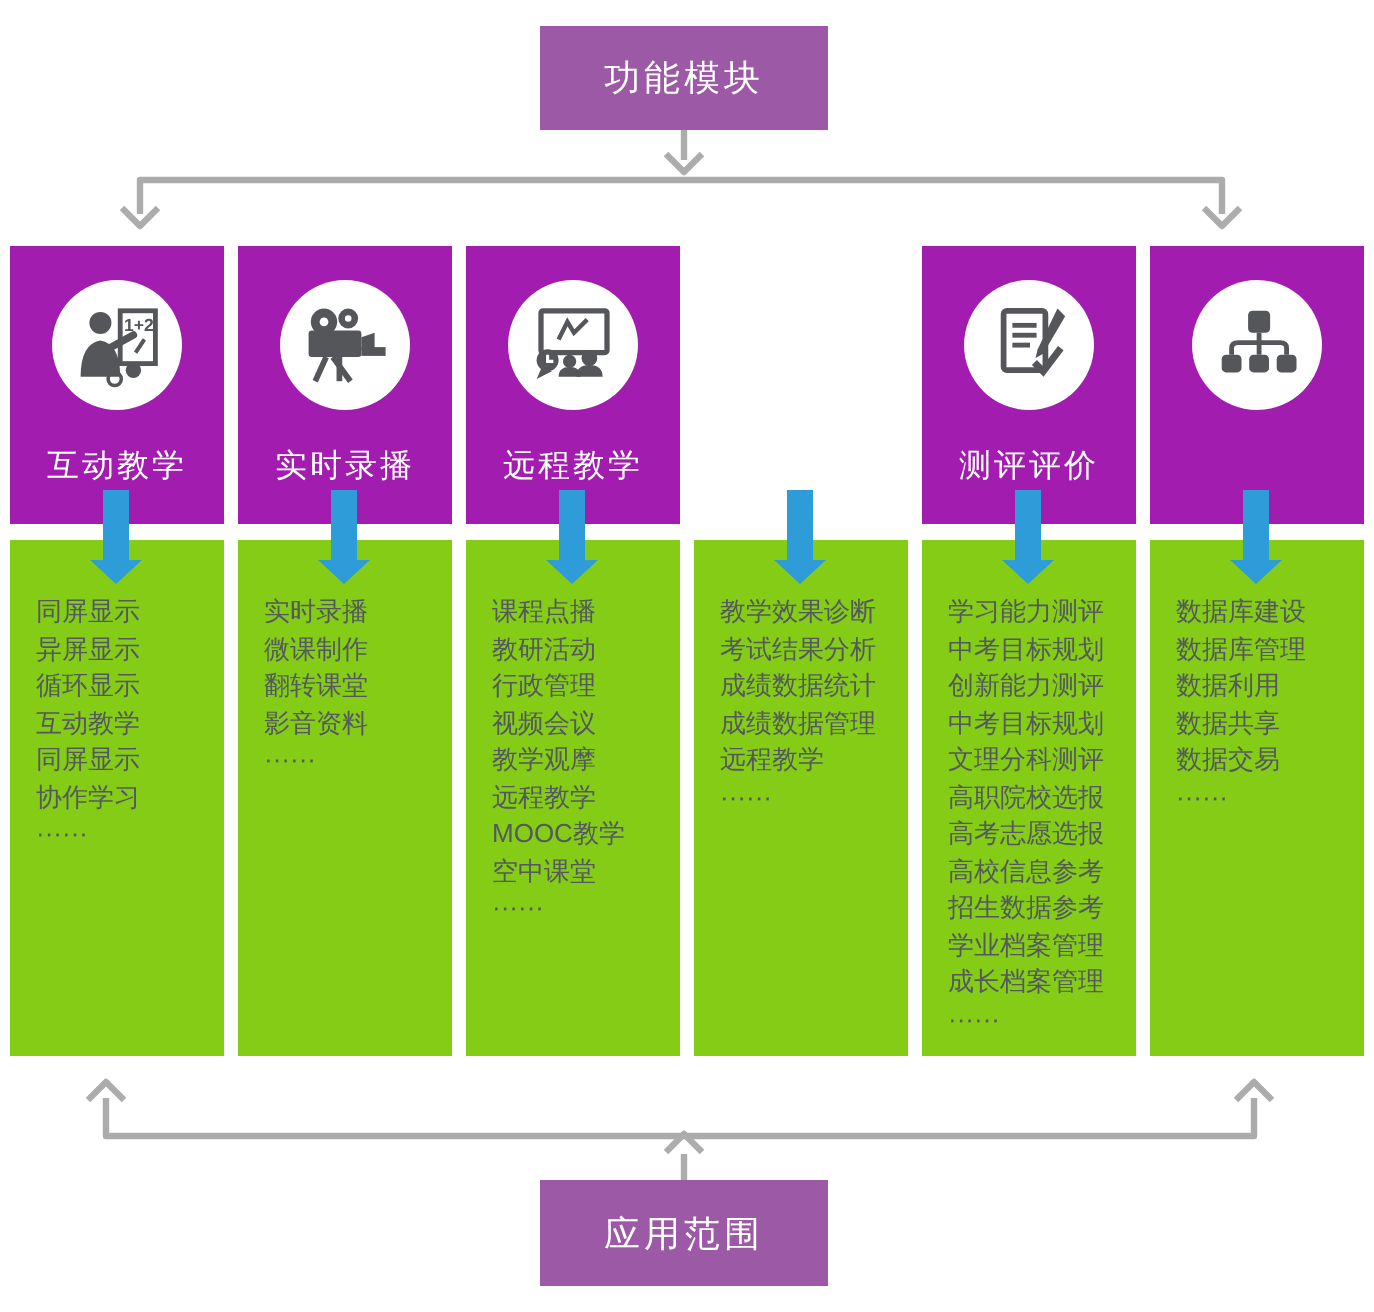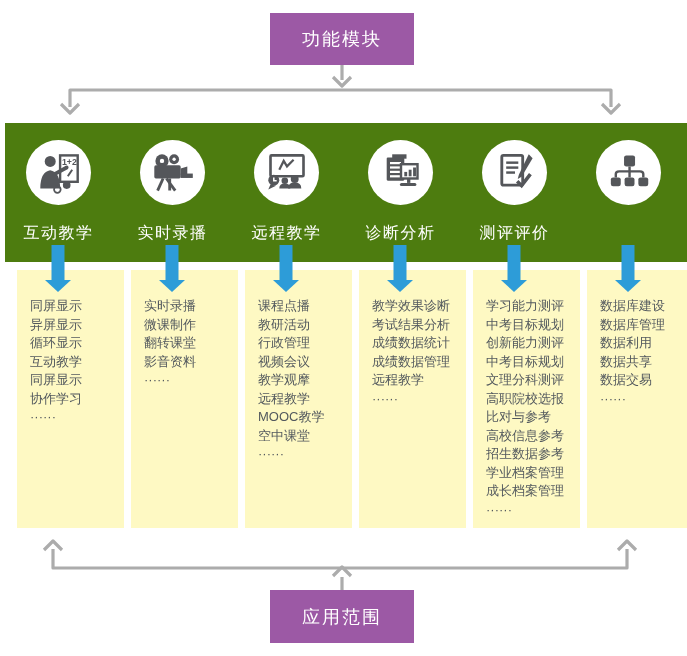--- a/index.html
+++ b/index.html
@@ -7,28 +7,28 @@
 
   .flow-label{position:absolute;width:144px;background:#9C59A5;color:#fff;
     display:flex;align-items:center;justify-content:center;
     font-size:18px;letter-spacing:2px;}
   #top-label{left:270px;top:13px;height:52px;}
   #bottom-label{left:270px;top:590px;height:53px;}
 
   #connector-overlay{position:absolute;left:0;top:0;width:687px;height:656px;pointer-events:none;}
 
   .col{position:absolute;top:123px;width:107px;height:405px;}
-  .col-header{position:absolute;left:0;top:0;width:107px;height:139px;background:#4d7c0f;padding-left:20px;}
+  .col-header{position:absolute;left:0;top:0;width:107px;height:139px;background:#a21caf;}
   .icon-circle{position:absolute;left:21px;top:17px;width:65px;height:65px;border-radius:50%;
     background:#fff;display:flex;align-items:center;justify-content:center;}
   .icon-circle svg{width:44px;height:44px;}
   .col-title{position:absolute;left:0;top:100px;width:107px;text-align:center;
     color:#fff;font-size:16px;letter-spacing:1.5px;}
   .col-arrow{position:absolute;left:40px;top:122px;width:26px;height:47px;z-index:3;}
-  .col-list{position:absolute;left:12px;top:147px;width:107px;height:258px;background:#fef9c3;
+  .col-list{position:absolute;left:0;top:147px;width:107px;height:258px;background:#84cc16;
     box-sizing:border-box;padding:27px 6px 16px 13px;}
   .list-item{font-size:13px;line-height:18.5px;color:#53595E;white-space:nowrap;}
 
   .ic{fill:#54565A;}
 </style>
 </head>
 <body>
 
 <div id="canvas">
 
@@ -143,39 +143,20 @@
         <div class="list-item">视频会议</div>
         <div class="list-item">教学观摩</div>
         <div class="list-item">远程教学</div>
         <div class="list-item">MOOC教学</div>
         <div class="list-item">空中课堂</div>
         <div class="list-item">······</div>
       </div>
   </div>
 
   <div class="col" style="left:347px">
-    <div class="col-header">
-      <div class="icon-circle">
-        <svg viewBox="0 0 40 40">
-          <rect class="ic" x="12" y="3" width="13" height="4"></rect>
-          <rect class="ic" x="7" y="6" width="16" height="21" rx="1"></rect>
-          <rect x="10" y="10" width="10" height="2" fill="#fff"></rect>
-          <rect x="10" y="14" width="10" height="2" fill="#fff"></rect>
-          <rect x="10" y="18" width="10" height="2" fill="#fff"></rect>
-          <rect x="10" y="22" width="10" height="2" fill="#fff"></rect>
-          <rect x="20" y="12" width="15" height="13" fill="#fff" stroke="#54565A" stroke-width="2.2"></rect>
-          <rect class="ic" x="23" y="19" width="2.6" height="4"></rect>
-          <rect class="ic" x="27" y="17" width="2.6" height="6"></rect>
-          <rect class="ic" x="31" y="15" width="2.6" height="8"></rect>
-          <rect class="ic" x="25.5" y="25" width="3" height="4"></rect>
-          <rect class="ic" x="19" y="29" width="15" height="2.8" rx="1.4"></rect>
-        </svg>
-      </div>
-      <div class="col-title">诊断分析</div>
-    </div>
     <svg class="col-arrow" viewBox="0 0 26 47">
       <rect x="6.5" y="0" width="13" height="36" fill="#2D9CD8"></rect>
       <polygon points="0,35 26,35 13,47" fill="#2D9CD8"></polygon>
     </svg>
     <div class="col-list">
         <div class="list-item">教学效果诊断</div>
         <div class="list-item">考试结果分析</div>
         <div class="list-item">成绩数据统计</div>
         <div class="list-item">成绩数据管理</div>
         <div class="list-item">远程教学</div>
@@ -201,21 +182,21 @@
       <rect x="6.5" y="0" width="13" height="36" fill="#2D9CD8"></rect>
       <polygon points="0,35 26,35 13,47" fill="#2D9CD8"></polygon>
     </svg>
     <div class="col-list">
         <div class="list-item">学习能力测评</div>
         <div class="list-item">中考目标规划</div>
         <div class="list-item">创新能力测评</div>
         <div class="list-item">中考目标规划</div>
         <div class="list-item">文理分科测评</div>
         <div class="list-item">高职院校选报</div>
-        <div class="list-item">比对与参考</div>
+        <div class="list-item">高考志愿选报</div>
         <div class="list-item">高校信息参考</div>
         <div class="list-item">招生数据参考</div>
         <div class="list-item">学业档案管理</div>
         <div class="list-item">成长档案管理</div>
         <div class="list-item">······</div>
       </div>
   </div>
 
   <div class="col" style="left:575px">
     <div class="col-header">

